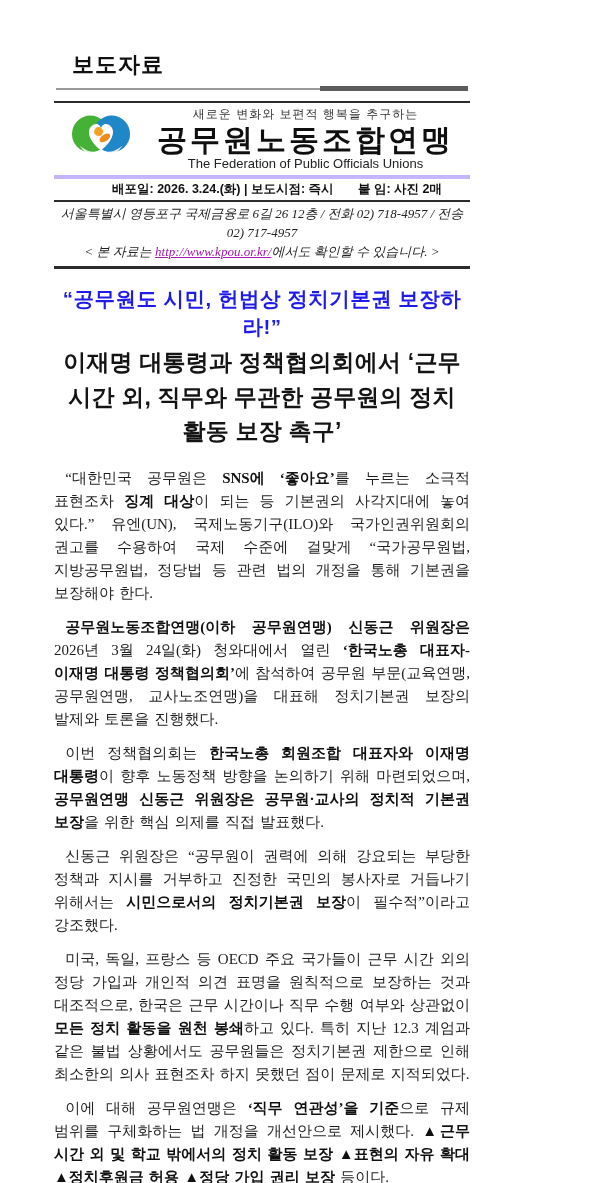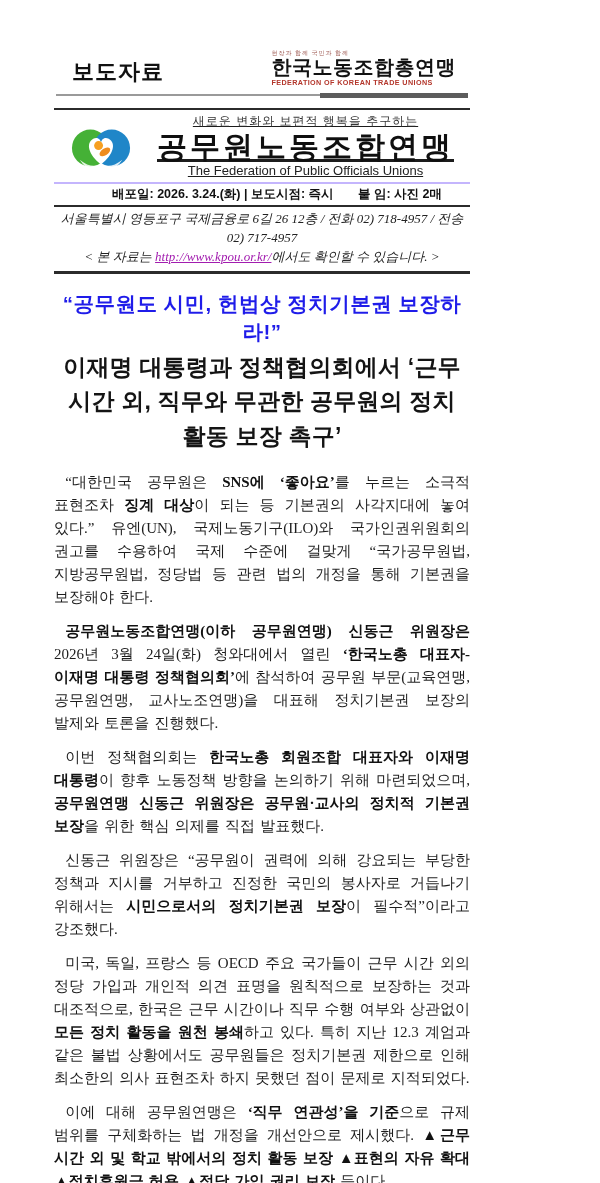--- a/index.html
+++ b/index.html
@@ -12,28 +12,28 @@
   .fktu-block{text-align:left;line-height:1.05;}
   .fktu-slogan{font-size:6px;color:#9c564e;letter-spacing:1px;margin-bottom:1px;}
   .fktu-name{font-family:"Liberation Sans","DejaVu Sans",sans-serif;font-weight:800;font-size:20px;color:#121212;letter-spacing:.5px;}
   .fktu-en{font-family:"Liberation Sans","DejaVu Sans",sans-serif;font-weight:700;font-size:7.2px;color:#b3362b;letter-spacing:.4px;margin-top:1px;}
   .header-rule{display:flex;align-items:center;margin:0 2px;}
   .header-rule .rule-thin{flex:1;border-top:2px solid #9a9a9a;}
   .header-rule .rule-thick{width:148px;height:5px;background:#5c5c5c;}
 
   
   .org-banner{border-top:2px solid #2b2b2b;margin-top:10px;padding:5px 0 4px 0;}
-  .org-inner{display:flex;justify-content:center;align-items:flex-end;gap:25px;text-decoration:underline;}
+  .org-inner{display:flex;justify-content:center;align-items:flex-start;gap:25px;}
   .org-text{text-align:center;line-height:1.1;}
   .org-tagline{font-family:"Liberation Sans","DejaVu Sans",sans-serif;font-size:12px;color:#333;letter-spacing:1px;margin-bottom:2px;}
   .org-name{font-family:"Liberation Sans","DejaVu Sans",sans-serif;font-weight:800;font-size:30px;color:#0f0f0f;letter-spacing:3px;}
   .org-en{font-family:"Liberation Sans","DejaVu Sans",sans-serif;font-size:13px;color:#222;margin-top:1px;}
 
   
-  .meta-bar{border-top:2px solid #c4b5fd;}
+  .meta-bar{border-top:4px solid #c4b5fd;}
   .meta-row{display:flex;justify-content:space-between;align-items:center;padding:2px 28px 2px 58px;border-bottom:2px solid #2b2b2b;font-family:"Liberation Sans","DejaVu Sans",sans-serif;font-weight:700;font-size:12.5px;color:#111;}
   .addr{padding:3px 0 4px 0;text-align:center;font-style:italic;font-size:13px;color:#222;line-height:1.45;}
   .addr a{color:#a21caf;text-decoration:underline;font-style:italic;}
   .thick-rule{border-top:3px solid #2b2b2b;margin-top:0;}
 
   
   .slogan-blue{margin:16px 0 4px 0;text-align:center;font-family:"Liberation Sans","DejaVu Sans",sans-serif;font-weight:800;font-size:20.5px;color:#1f1ce9;letter-spacing:.5px;}
   .main-title{margin:0 0 14px 0;text-align:center;font-family:"Liberation Sans","DejaVu Sans",sans-serif;font-weight:700;font-size:23px;color:#141414;line-height:1.5;letter-spacing:.2px;}
 
   
@@ -44,25 +44,20 @@
   .body-para b{font-weight:700;color:#111;}
   #body-paragraphs{margin-top:18px;}
 </style>
 </head>
 <body>
 
 <div class="page">
 
   <header class="top-header">
     <div class="press-label">보도자료</div>
-    <div class="fktu-block">
-      <div class="fktu-slogan">현장과 함께 국민과 함께</div>
-      <div class="fktu-name">한국노동조합총연맹</div>
-      <div class="fktu-en">FEDERATION OF KOREAN TRADE UNIONS</div>
-    </div>
   </header>
   <div class="header-rule">
     <div class="rule-thin"></div>
     <div class="rule-thick"></div>
   </div>
 
   <section class="org-banner">
     <div class="org-inner">
       <span>
         <svg width="62" height="52" viewBox="0 0 64 52" aria-hidden="true">

